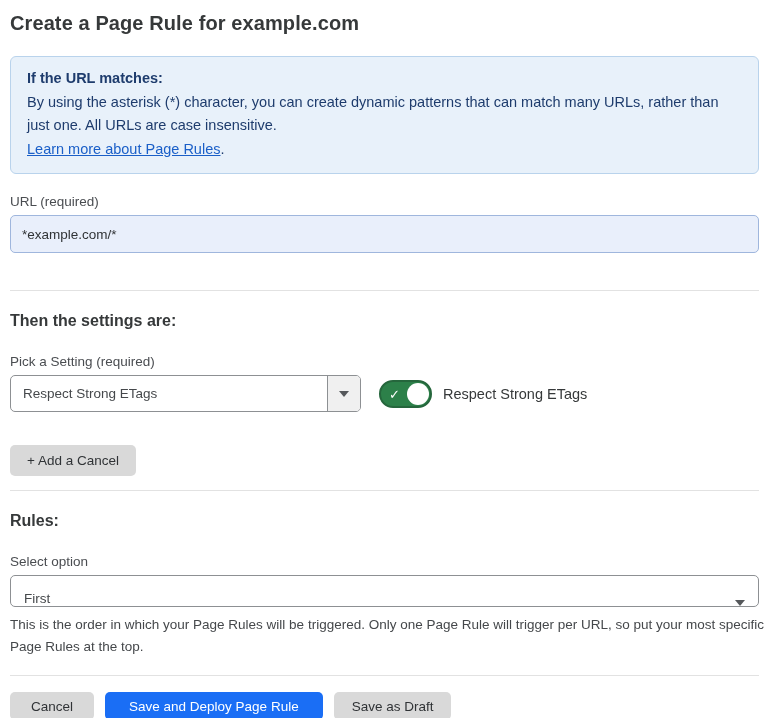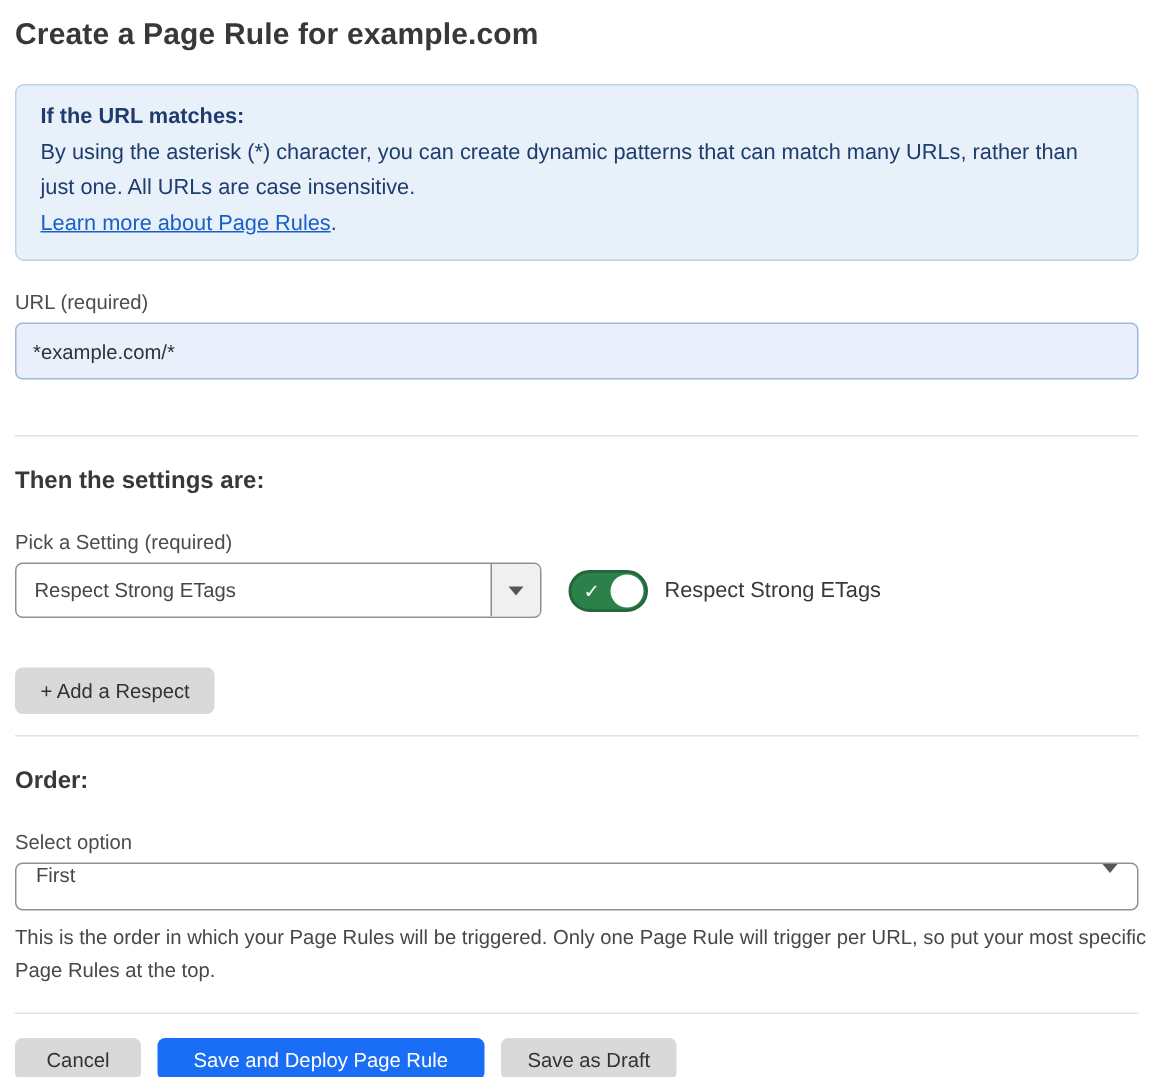--- a/index.html
+++ b/index.html
@@ -173,21 +173,21 @@
   }
   .add-setting-btn { margin-top: 33px; }
 
   .order-select {
     width: 749px;
     height: 32px;
     background: #ffffff;
     border: 1px solid #8d9093;
     border-radius: 5px;
     display: flex;
-    align-items: flex-start;
+    align-items: flex-end;
     justify-content: space-between;
     padding: 0 13px;
     font-size: 13.5px;
     color: #45484b;
     cursor: pointer;
   }
 
   .help-text {
     margin-top: 7px;
     font-size: 13.5px;
@@ -242,25 +242,25 @@
     </div>
     <div class="toggle-wrap">
       <div class="toggle">
         <span class="toggle-check">✓</span>
         <span class="toggle-knob"></span>
       </div>
       <span class="toggle-label">Respect Strong ETags</span>
     </div>
   </div>
 
-  <button class="btn btn-gray add-setting-btn">+ Add a Respect</button>
+  <button class="btn btn-gray add-setting-btn">+ Add a Cancel</button>
 
   <div class="divider divider-2"></div>
 
-  <div class="section-heading">Order:</div>
+  <div class="section-heading">Rules:</div>
 
   <div class="field-label" style="margin-top: 24px;">Select option</div>
 
   <div class="order-select">
     <span>First</span>
     <span class="caret-down"></span>
   </div>
 
   <div class="help-text">This is the order in which your Page Rules will be triggered. Only one Page Rule will trigger per URL, so put your most specific Page Rules at the top.</div>
 

